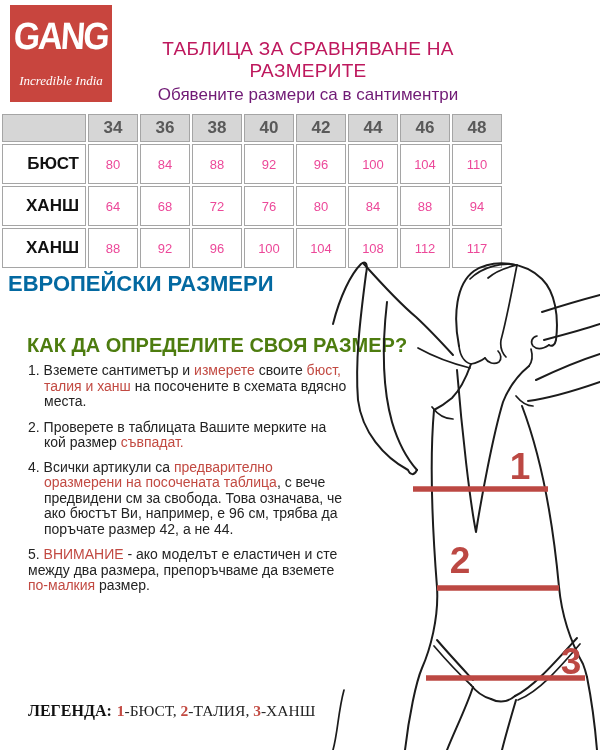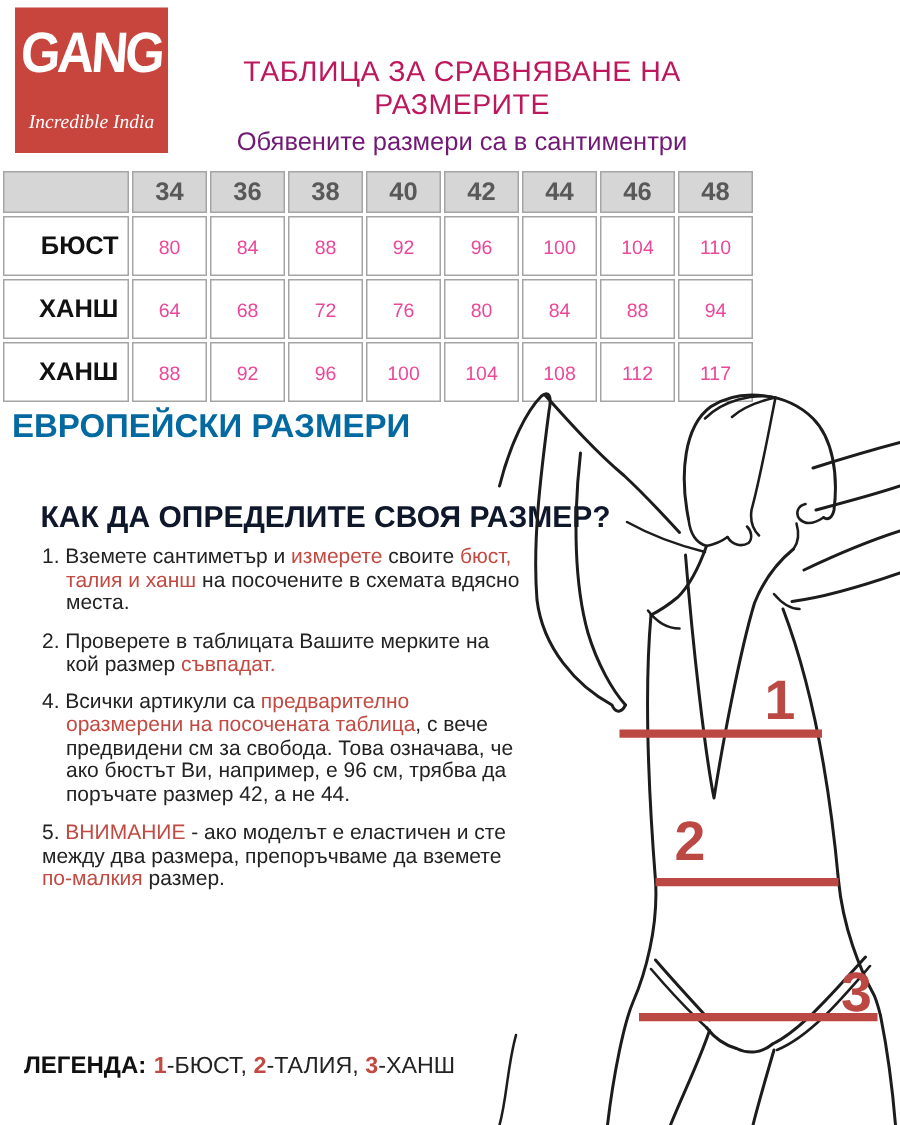--- a/index.html
+++ b/index.html
@@ -21,33 +21,33 @@
   #size-table{position:absolute;left:0;top:112px;border-collapse:separate;border-spacing:2px;}
   #size-table td,#size-table th{border:1px solid #a5a5a5;background:#fff;text-align:center;}
   #size-table th{background:#d6d6d6;color:#595959;font-size:17px;font-weight:bold;
         width:46px;height:24px;}
   #size-table th.corner{width:80px;}
   #size-table td{height:36px;font-size:13px;color:#ec4899;}
   #size-table td.rowlabel{font-weight:bold;color:#111;font-size:17px;text-align:right;
         padding-right:6px;}
 
   .h-sizes{position:absolute;left:8px;top:271px;font-size:22px;font-weight:bold;color:#0369a1;}
-  .h-howto{position:absolute;left:27px;top:334px;font-size:20px;font-weight:bold;color:#0f172a;}
+  .h-howto{position:absolute;left:27px;top:334px;font-size:20px;font-weight:bold;color:#4d7c0f;}
 
   
   #instructions{position:absolute;left:28px;top:363px;width:320px;font-size:14px;
         line-height:15.5px;color:#232323;}
   #instructions .li{text-indent:-16px;padding-left:16px;margin-bottom:10px;}
   #instructions .li.nohang{text-indent:0;padding-left:0;}
   #instructions .li.mb3{margin-bottom:9px;}
   .red{color:#c24a42;}
   .redb{color:#c24a42;font-weight:bold;}
 
   
-  #legend{position:absolute;left:16px;top:702px;font-size:15.5px;color:#232323;}
+  #legend{position:absolute;left:28px;top:702px;font-size:15.5px;color:#232323;font-family:Liberation Serif, serif;}
   #legend .lab{font-weight:bold;font-size:16px;color:#111;margin-right:5px;}
 
   
   #figure{position:absolute;left:330px;top:250px;width:270px;height:500px;}
   #figure path{fill:none;stroke:#1c1c1c;stroke-width:2;stroke-linecap:round;stroke-linejoin:round;}
   #figure path.thin{stroke-width:1.7;}
   #figure line{stroke:#bc4843;stroke-width:5.5;}
   #figure text{fill:#bc4843;font-family:"Liberation Sans",sans-serif;font-weight:bold;
         font-size:37px;text-anchor:middle;}
 </style>

